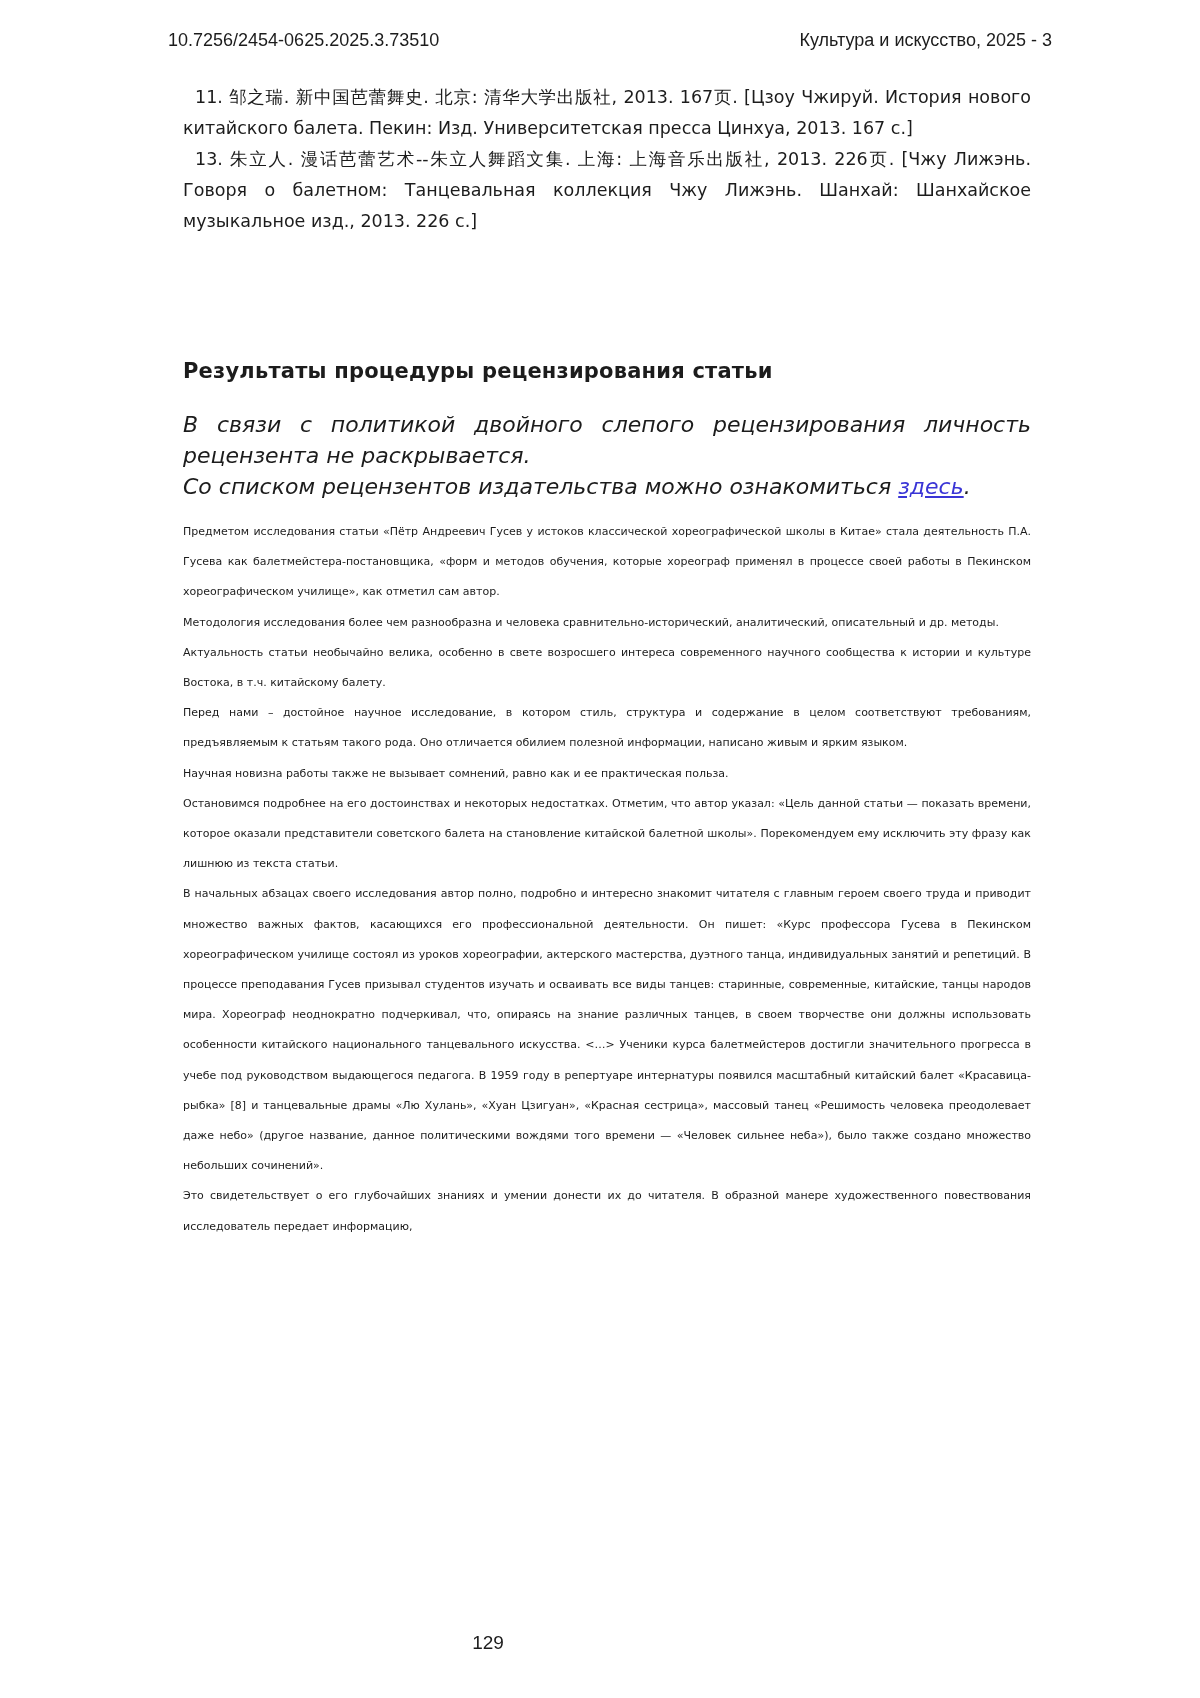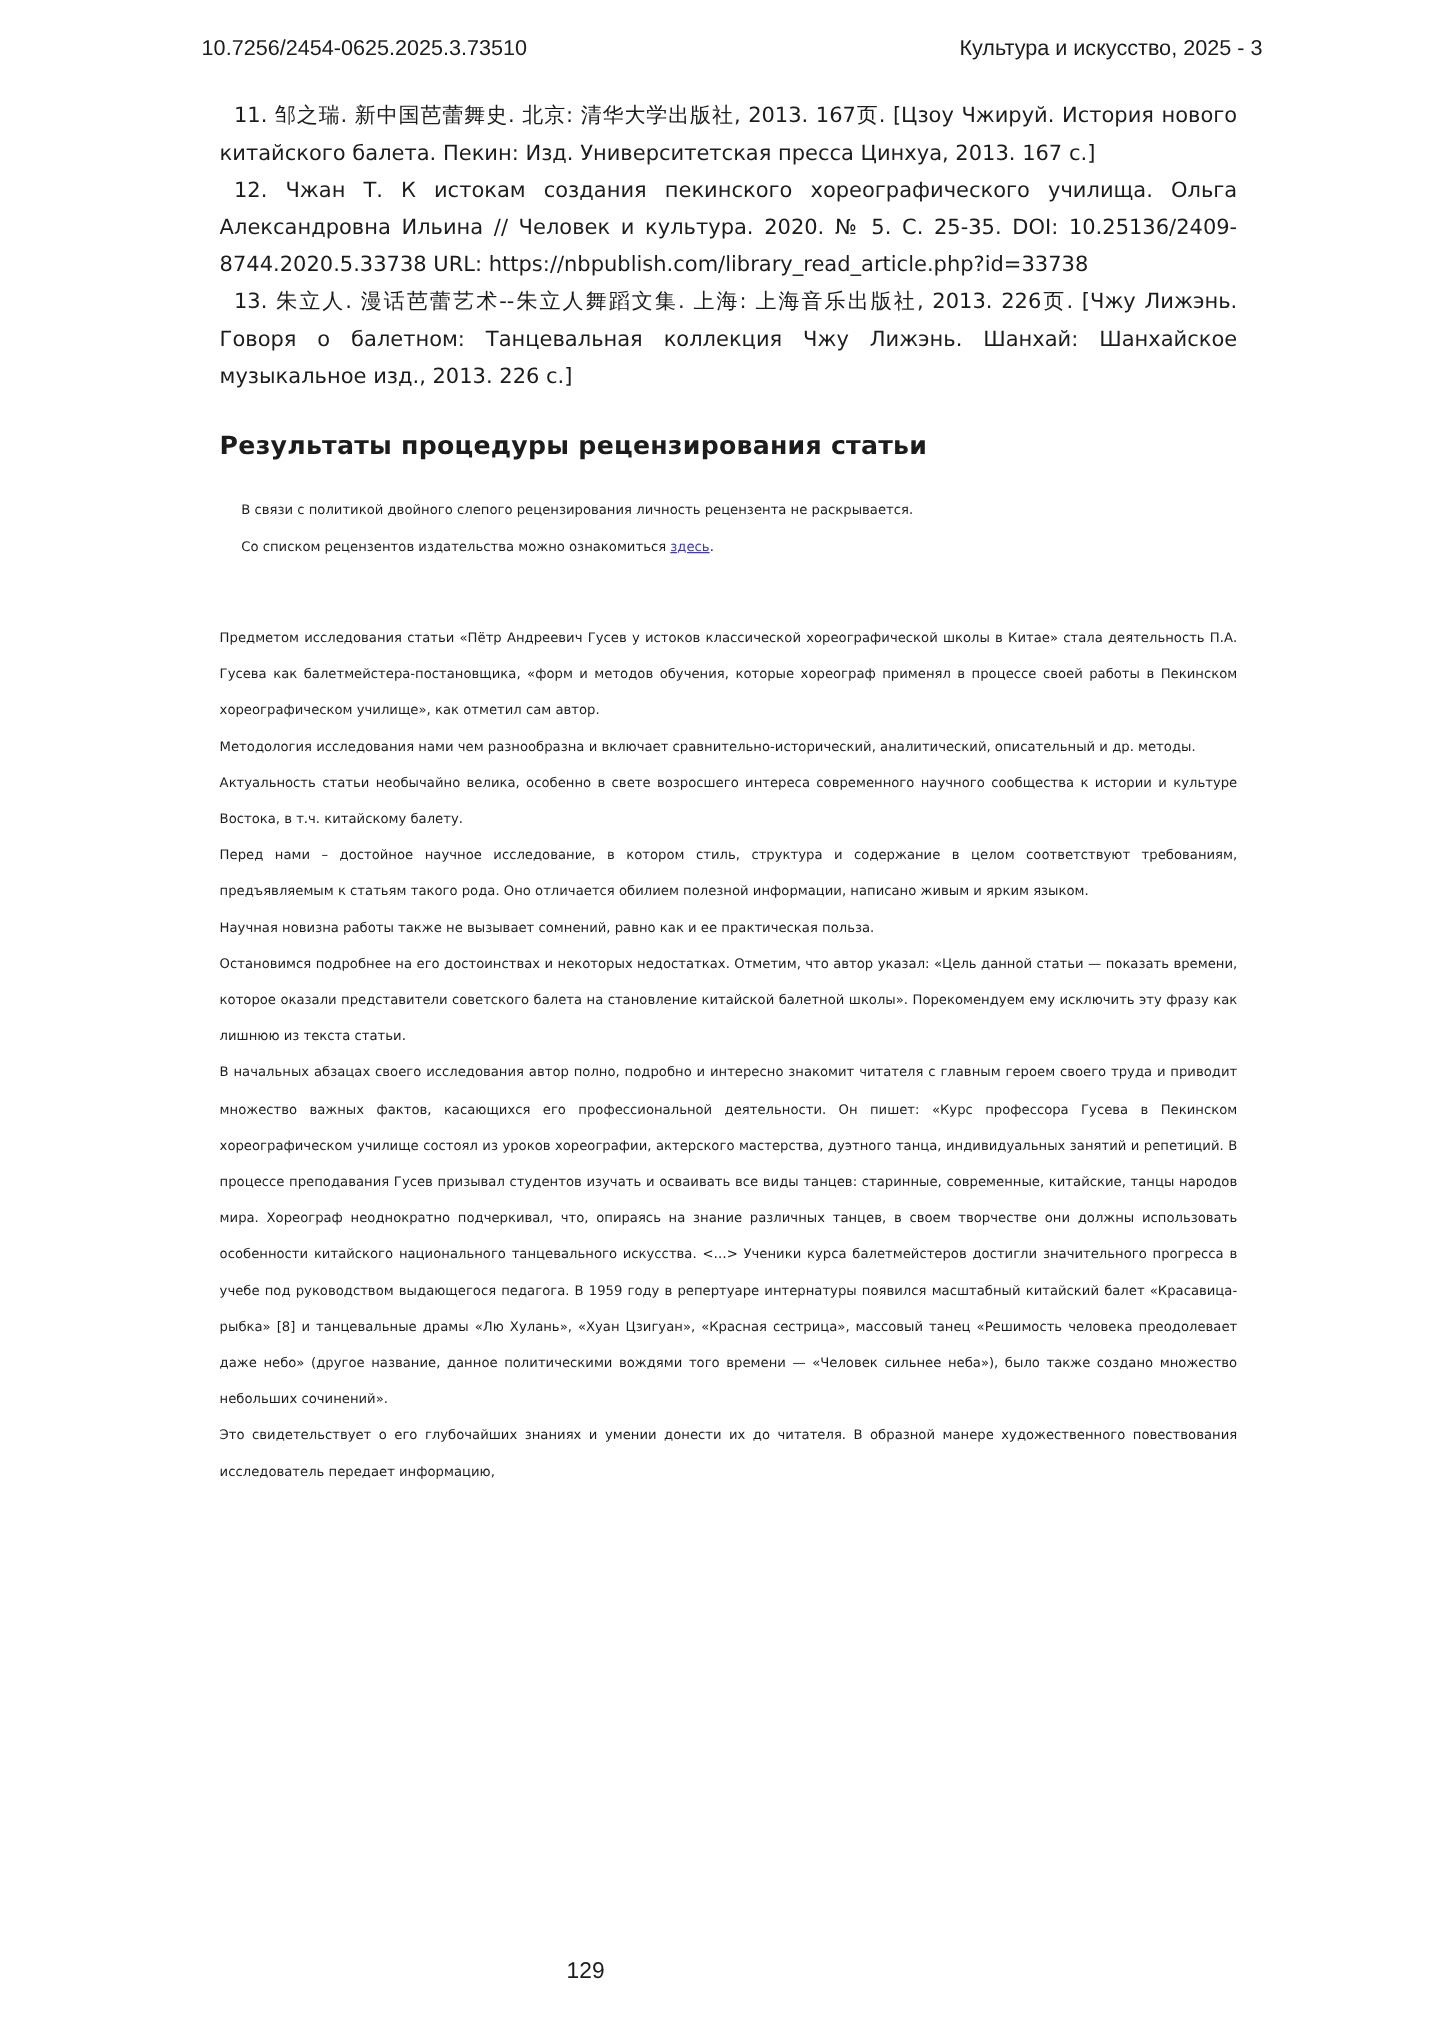--- a/index.html
+++ b/index.html
@@ -28,23 +28,22 @@
   }
   
   .section-title {
     top:358px;
     font-size:21px; font-weight:bold; line-height:26px;
     letter-spacing:0.2px;
   }
   
   .notice { top:409px; }
   .notice p {
-    font-size:11px; line-height:31px;
+    font-style:italic; font-size:22px; line-height:31px;
     text-align:justify;
-    margin-left:18px;
   }
   .notice a {
     color:#3a35d6; text-decoration:underline; cursor:pointer;
   }
   
   .review { top:517px; }
   .review p {
     font-size:11px; line-height:30.2px;
     text-align:justify;
   }
@@ -59,34 +58,33 @@
 </head>
 <body>
 
 <div class="page-header">
   <span>10.7256/2454-0625.2025.3.73510</span>
   <span>Культура и искусство, 2025 - 3</span>
 </div>
 
 <div class="col refs">
   <p>11. 邹之瑞. 新中国芭蕾舞史. 北京: 清华大学出版社, 2013. 167页. [Цзоу Чжируй. История нового китайского балета. Пекин: Изд. Университетская пресса Цинхуа, 2013. 167 с.]</p>
-  <p>12. Чжан Т. К истокам создания пекинского хореографического училища. Ольга Александровна Ильина // Человек и культура. 2020. № 5. С. 25-35. DOI: 10.25136/2409-8744.2020.5.33738 URL: https://nbpublish.com/library_read_article.php?id=33738</p>
   <p>13. 朱立人. 漫话芭蕾艺术--朱立人舞蹈文集. 上海: 上海音乐出版社, 2013. 226页. [Чжу Лижэнь. Говоря о балетном: Танцевальная коллекция Чжу Лижэнь. Шанхай: Шанхайское музыкальное изд., 2013. 226 с.]</p>
 </div>
 
 <h2 class="col section-title">Результаты процедуры рецензирования статьи</h2>
 
 <div class="col notice">
   <p>В связи с политикой двойного слепого рецензирования личность рецензента не раскрывается.</p>
   <p><span>Со списком рецензентов издательства можно ознакомиться </span><a>здесь</a><span>.</span></p>
 </div>
 
 <div class="col review">
   <p>Предметом исследования статьи «Пётр Андреевич Гусев у истоков классической хореографической школы в Китае» стала деятельность П.А. Гусева как балетмейстера-постановщика, «форм и методов обучения, которые хореограф применял в процессе своей работы в Пекинском хореографическом училище», как отметил сам автор.</p>
-  <p>Методология исследования нами чем разнообразна и включает сравнительно-исторический, аналитический, описательный и др. методы.</p>
+  <p>Методология исследования более чем разнообразна и человека сравнительно-исторический, аналитический, описательный и др. методы.</p>
   <p>Актуальность статьи необычайно велика, особенно в свете возросшего интереса современного научного сообщества к истории и культуре Востока, в т.ч. китайскому балету.</p>
   <p>Перед нами – достойное научное исследование, в котором стиль, структура и содержание в целом соответствуют требованиям, предъявляемым к статьям такого рода. Оно отличается обилием полезной информации, написано живым и ярким языком.</p>
   <p>Научная новизна работы также не вызывает сомнений, равно как и ее практическая польза.</p>
   <p>Остановимся подробнее на его достоинствах и некоторых недостатках. Отметим, что автор указал: «Цель данной статьи — показать времени, которое оказали представители советского балета на становление китайской балетной школы». Порекомендуем ему исключить эту фразу как лишнюю из текста статьи.</p>
   <p>В начальных абзацах своего исследования автор полно, подробно и интересно знакомит читателя с главным героем своего труда и приводит множество важных фактов, касающихся его профессиональной деятельности. Он пишет: «Курс профессора Гусева в Пекинском хореографическом училище состоял из уроков хореографии, актерского мастерства, дуэтного танца, индивидуальных занятий и репетиций. В процессе преподавания Гусев призывал студентов изучать и осваивать все виды танцев: старинные, современные, китайские, танцы народов мира. Хореограф неоднократно подчеркивал, что, опираясь на знание различных танцев, в своем творчестве они должны использовать особенности китайского национального танцевального искусства. &lt;…&gt; Ученики курса балетмейстеров достигли значительного прогресса в учебе под руководством выдающегося педагога. В 1959 году в репертуаре интернатуры появился масштабный китайский балет «Красавица-рыбка» [8] и танцевальные драмы «Лю Хулань», «Хуан Цзигуан», «Красная сестрица», массовый танец «Решимость человека преодолевает даже небо» (другое название, данное политическими вождями того времени — «Человек сильнее неба»), было также создано множество небольших сочинений».</p>
   <p>Это свидетельствует о его глубочайших знаниях и умении донести их до читателя. В образной манере художественного повествования исследователь передает информацию,</p>
 </div>
 
 <div class="page-number">129</div>
 

